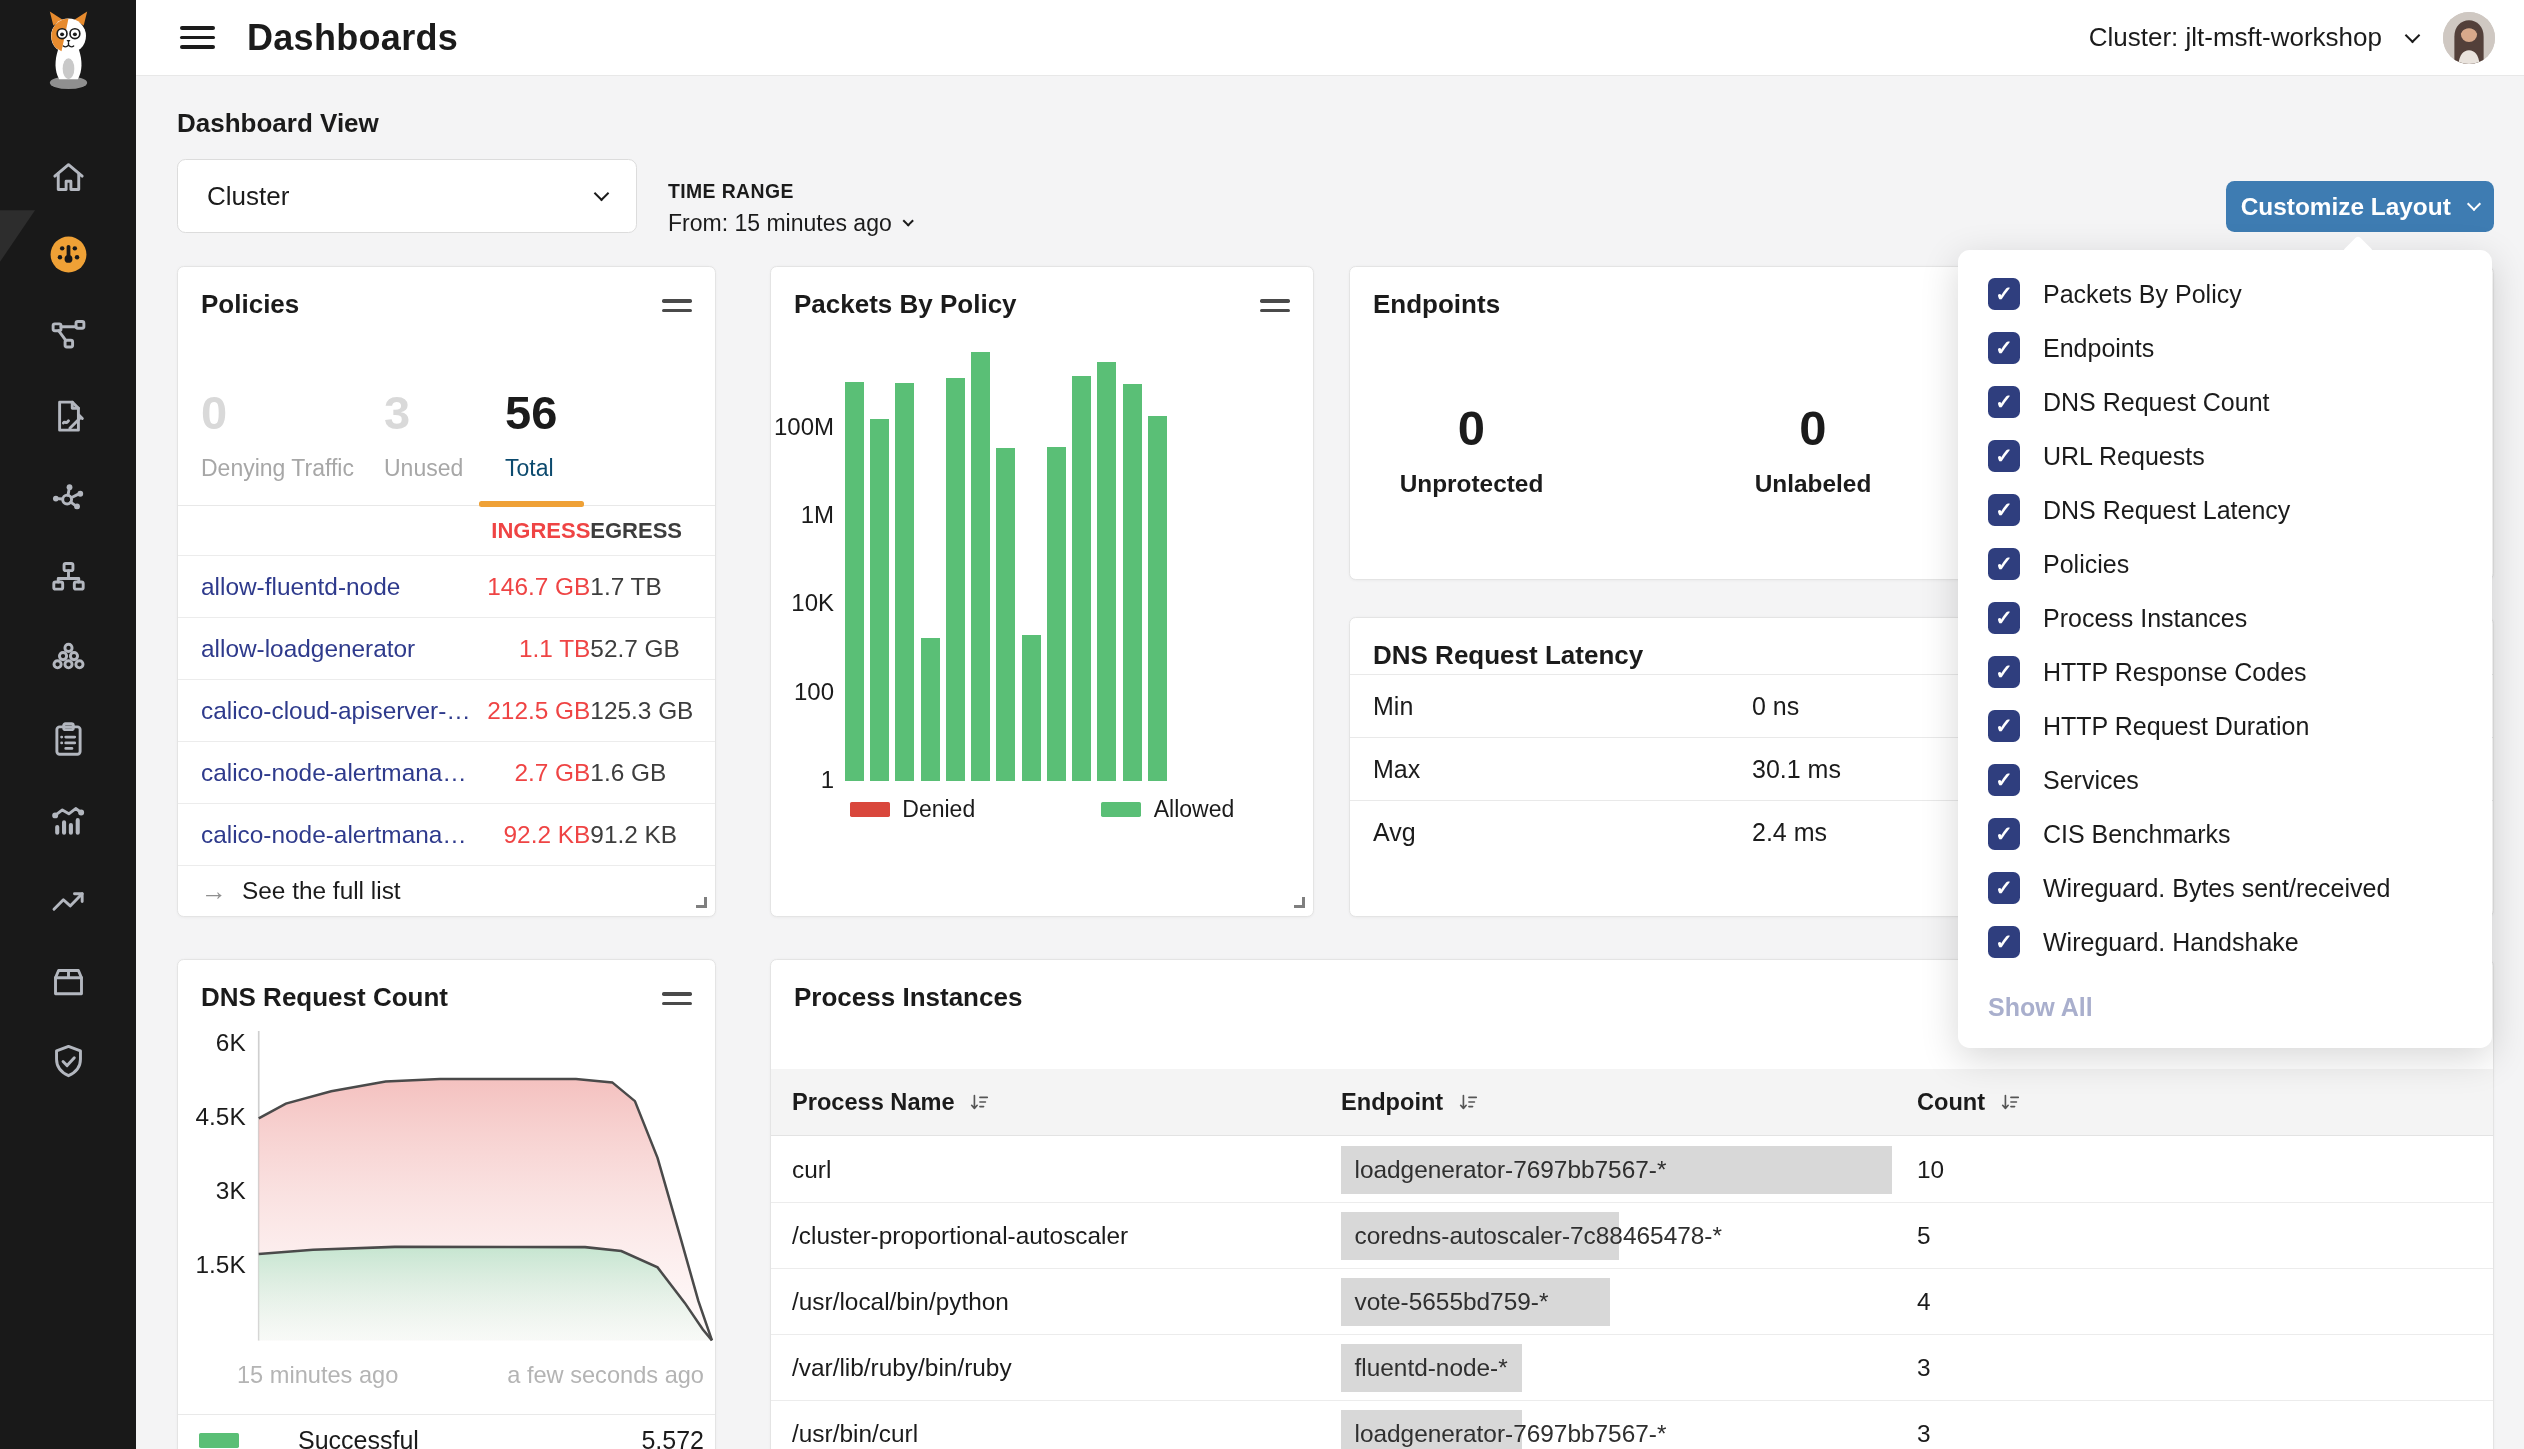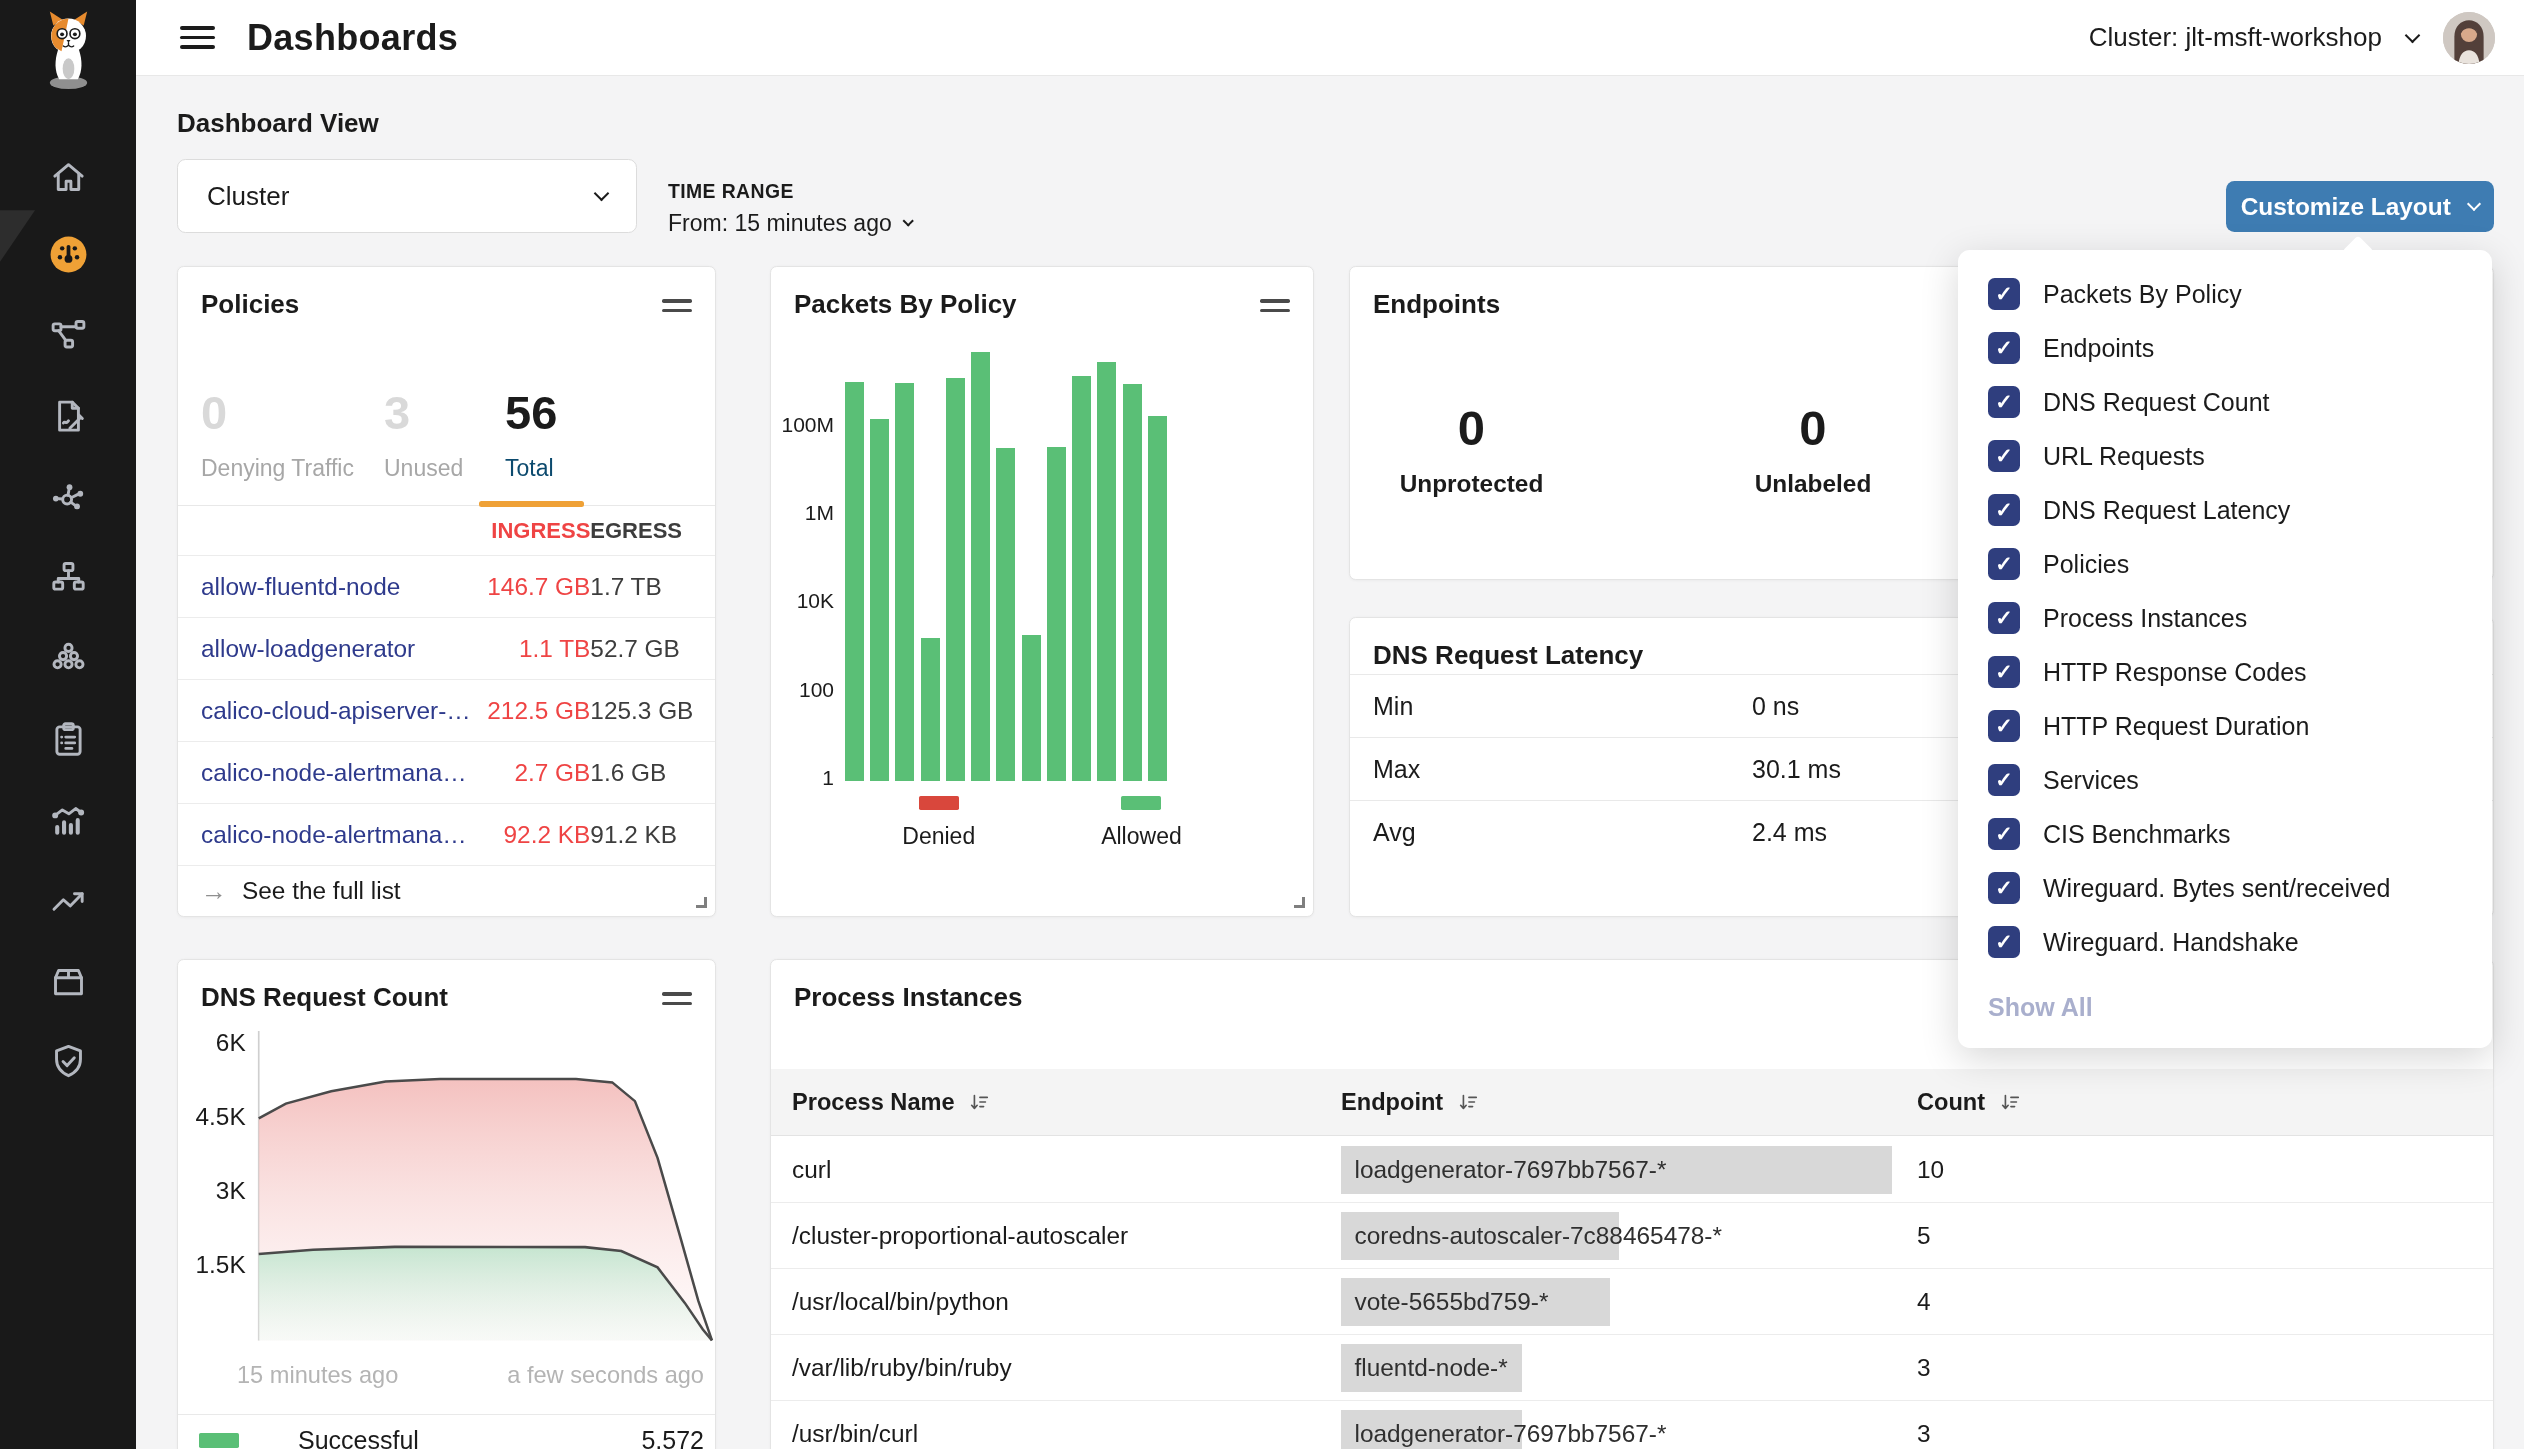--- a/index.html
+++ b/index.html
@@ -63,25 +63,25 @@
   .pol-row{height:62px;border-top:0.8px solid #ececec;font-size:24.4px}
   .pc-name{flex:1;min-width:0}
   .pc-in{width:147px;text-align:right;color:#ef4444}
   .pc-eg{width:118px;text-align:left;color:#3d3d3d}
   .policy-link{color:#2e3a8c;text-decoration:none;cursor:pointer;white-space:nowrap}
   .pol-footer{border-top:0.8px solid #ececec;flex:1;display:flex;align-items:center;padding-left:23px;gap:15px;font-size:24.4px}
   .pol-footer .arr{color:#8f8f8f;font-size:26px}
   .pol-footer a{color:#1b1b1b;text-decoration:none;cursor:pointer}
 
   
-  .pk-tick{position:absolute;left:2px;width:61px;text-align:right;font-size:21px}
+  .pk-tick{position:absolute;left:2px;width:61px;text-align:right;font-size:24px}
   .pk-bars{position:absolute;left:74px;top:0;width:337px;height:514px}
   .pk-bar{position:absolute;bottom:0;width:19.4px;background:#5abf76}
   .pk-legend{position:absolute;top:529px;left:0;right:0;display:flex;justify-content:center;gap:126px}
-  .pk-li{display:flex;flex-direction:column;align-items:center;gap:12.6px;font-size:23px}
+  .pk-li{display:flex;align-items:center;gap:12.6px;font-size:23px}
   .pk-swatch{width:40px;height:14.3px;border-radius:1.7px}
 
   
   .ep-stat{position:absolute;top:133px;text-align:center}
   .ep-stat .ep-num{font-size:49px;font-weight:700}
   .ep-stat .ep-lbl{font-size:24.4px;font-weight:700;margin-top:13.5px}
 
   
   .lat-table{position:absolute;top:56px;left:0;right:0}
   .lat-row{height:63px;border-top:0.8px solid #e9e9e9;display:flex;align-items:center;font-size:25px}

